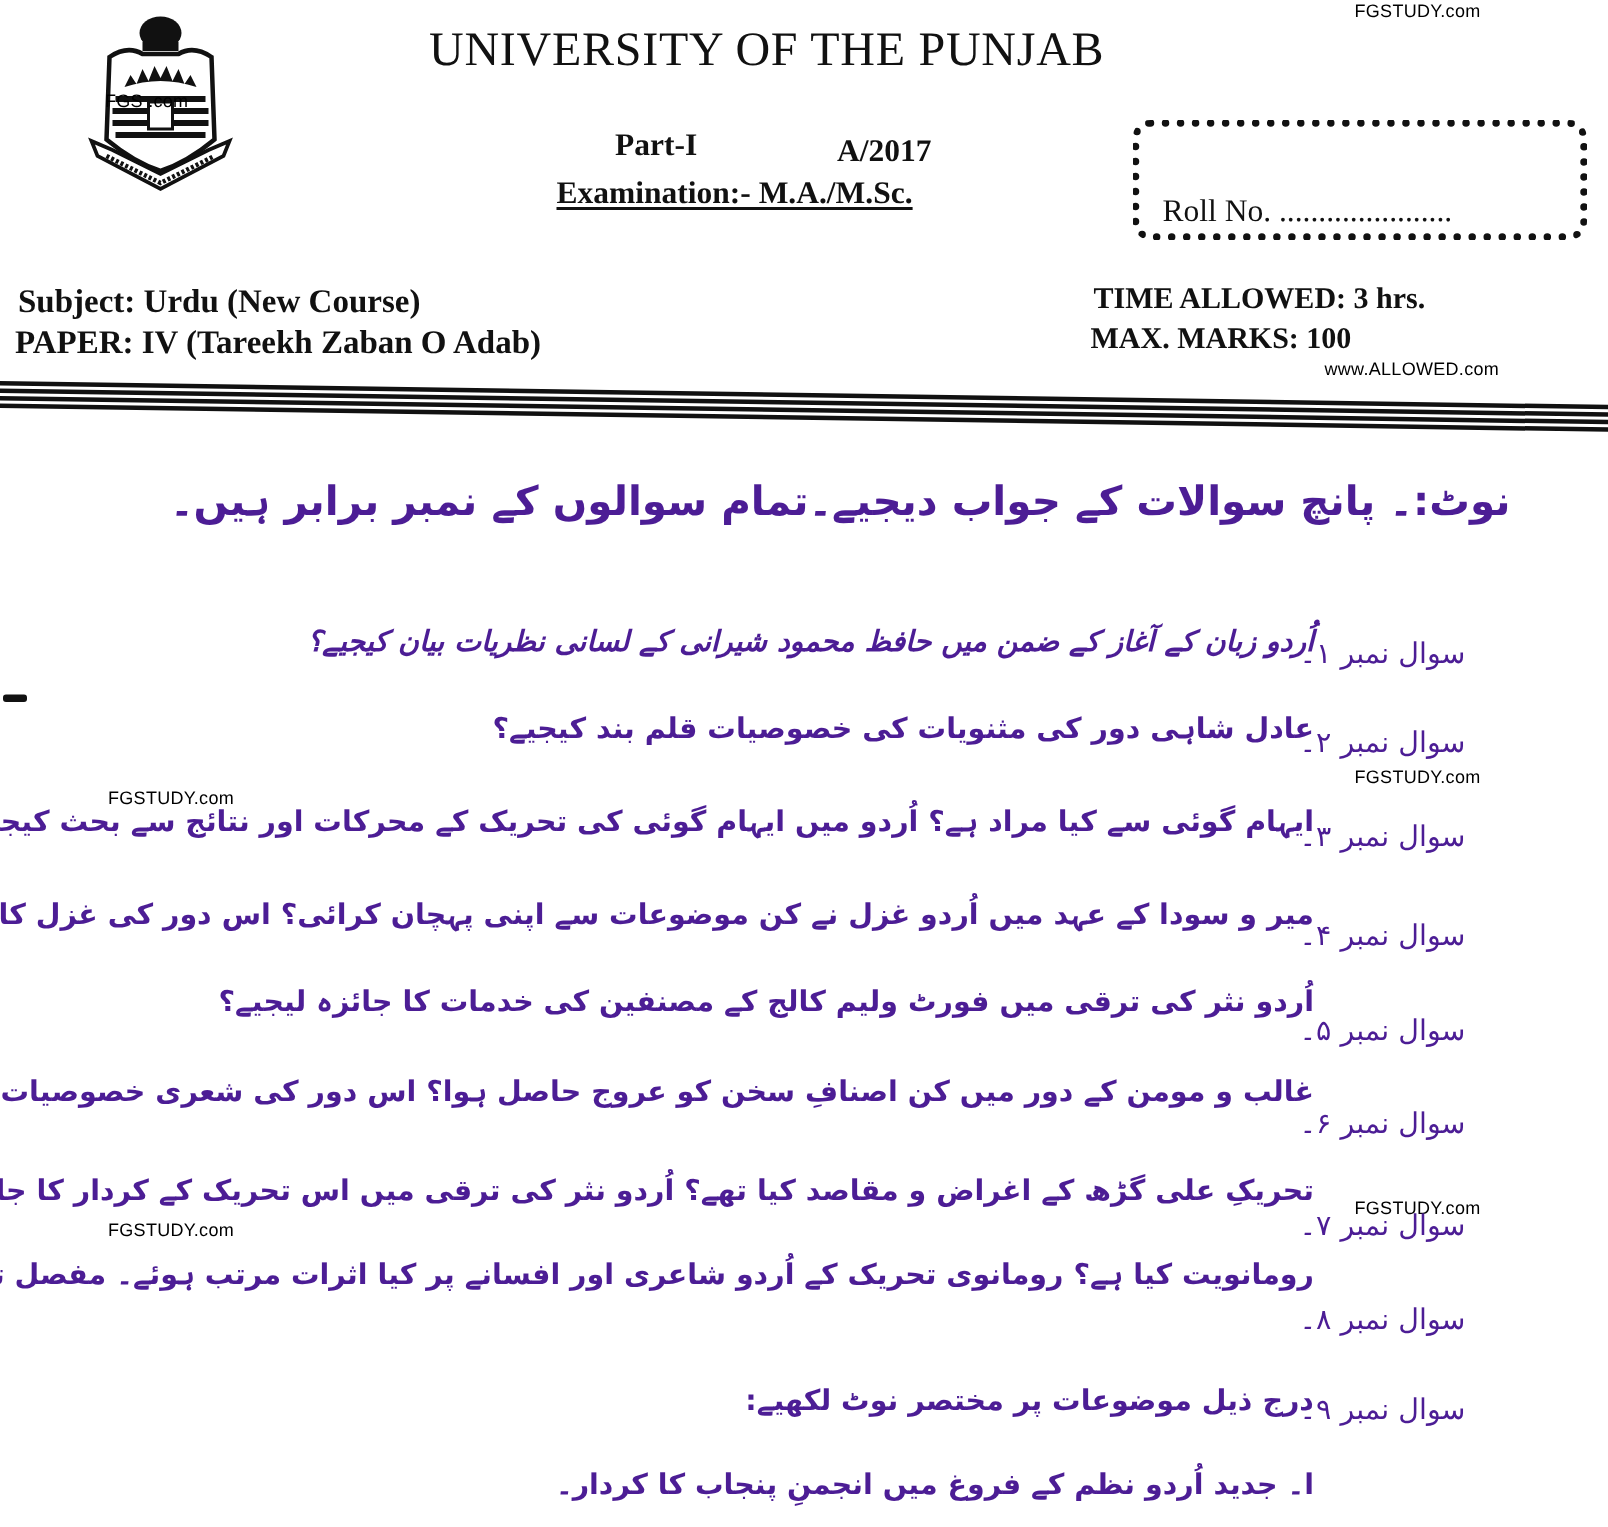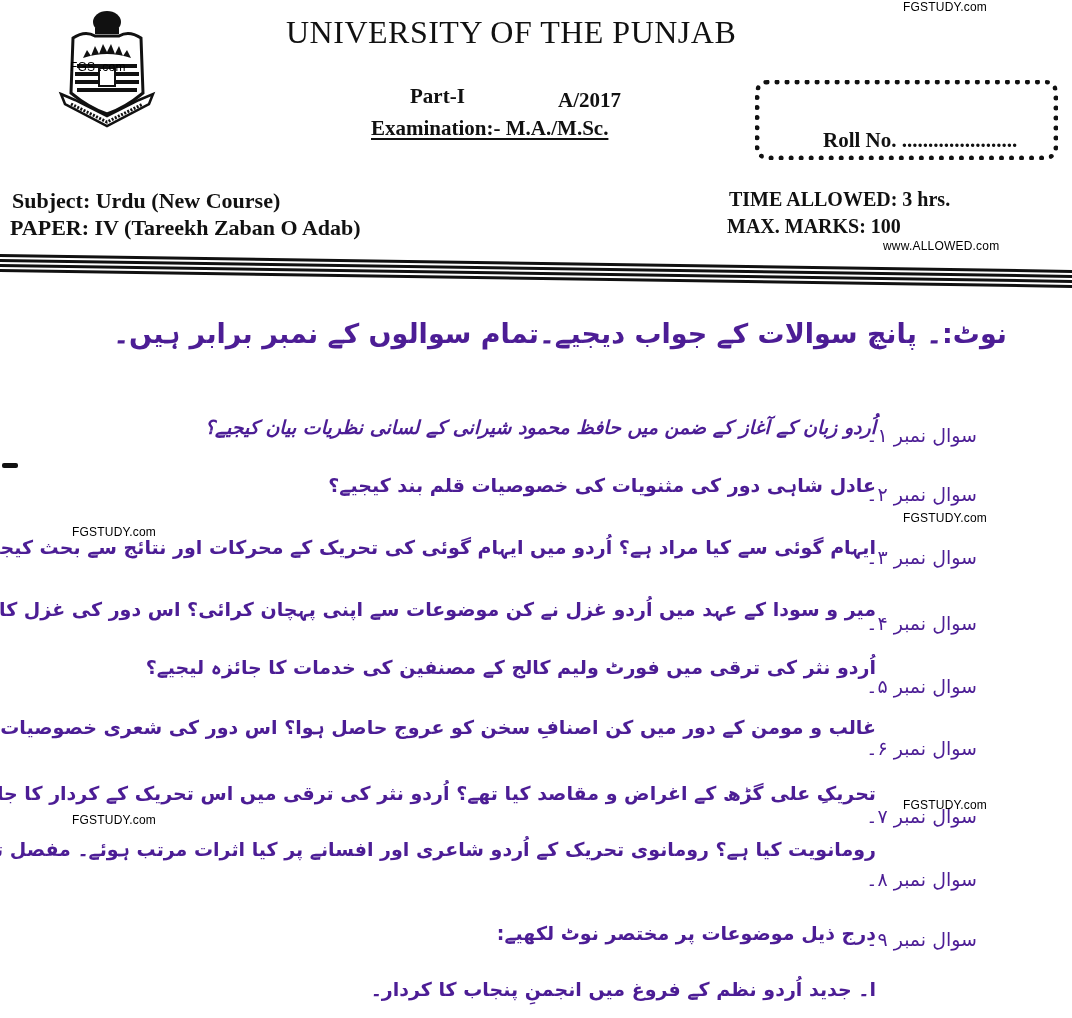--- a/index.html
+++ b/index.html
@@ -5,21 +5,21 @@
   html, body { margin:0; padding:0; background:#ffffff; }
   body { width:1072px; height:1018px; position:relative; overflow:hidden; color:#111; font-family:"Liberation Serif", serif; }
   .abs { position:absolute; }
   .wm { font-family:"Liberation Sans", sans-serif; font-size:12px; color:#000000; letter-spacing:0.2px; }
   .logo { left:55px; top:8px; width:105px; height:125px; }
   .title { left:286px; top:14px; font-size:32px; letter-spacing:0.5px; font-weight:normal; }
   .part { left:410px; top:84px; font-size:21px; font-weight:bold; }
   .year { left:558px; top:88px; font-size:21px; font-weight:bold; }
   .exam { left:371px; top:116px; font-size:21px; font-weight:bold; text-decoration:underline; text-underline-offset:3px; }
   .rollbox { left:755px; top:80px; width:303px; height:80px; border:5px dotted #111; border-radius:12px; box-sizing:border-box; }
-  .rollno { left:775px; top:128px; font-size:21px; font-weight:bold;margin-left:48px; }
+  .rollno { left:775px; top:128px; font-size:21px; font-weight:normal; }
   .subject { left:12px; top:188px; font-size:22px; font-weight:bold; }
   .paper { left:10px; top:215px; font-size:22px; font-weight:bold; }
   .time { left:729px; top:188px; font-size:20px; font-weight:bold; }
   .marks { left:727px; top:215px; font-size:20px; font-weight:bold; }
   .rule { left:0; top:254px; width:1080px; height:22px; transform:rotate(0.85deg); transform-origin:left top; }
   .rule div { height:3px; background:#111; margin-bottom:2px; }
   .urdu { font-family:"DejaVu Sans", sans-serif; direction:rtl; unicode-bidi:embed; white-space:nowrap; color:#4c1d95; }
   .note { right:65px; top:318px; font-size:27px; font-weight:bold; }
   .qlabel { font-size:19px; font-weight:normal;margin-left:20px; }
   .qtext { font-size:19px; font-weight:bold; }

